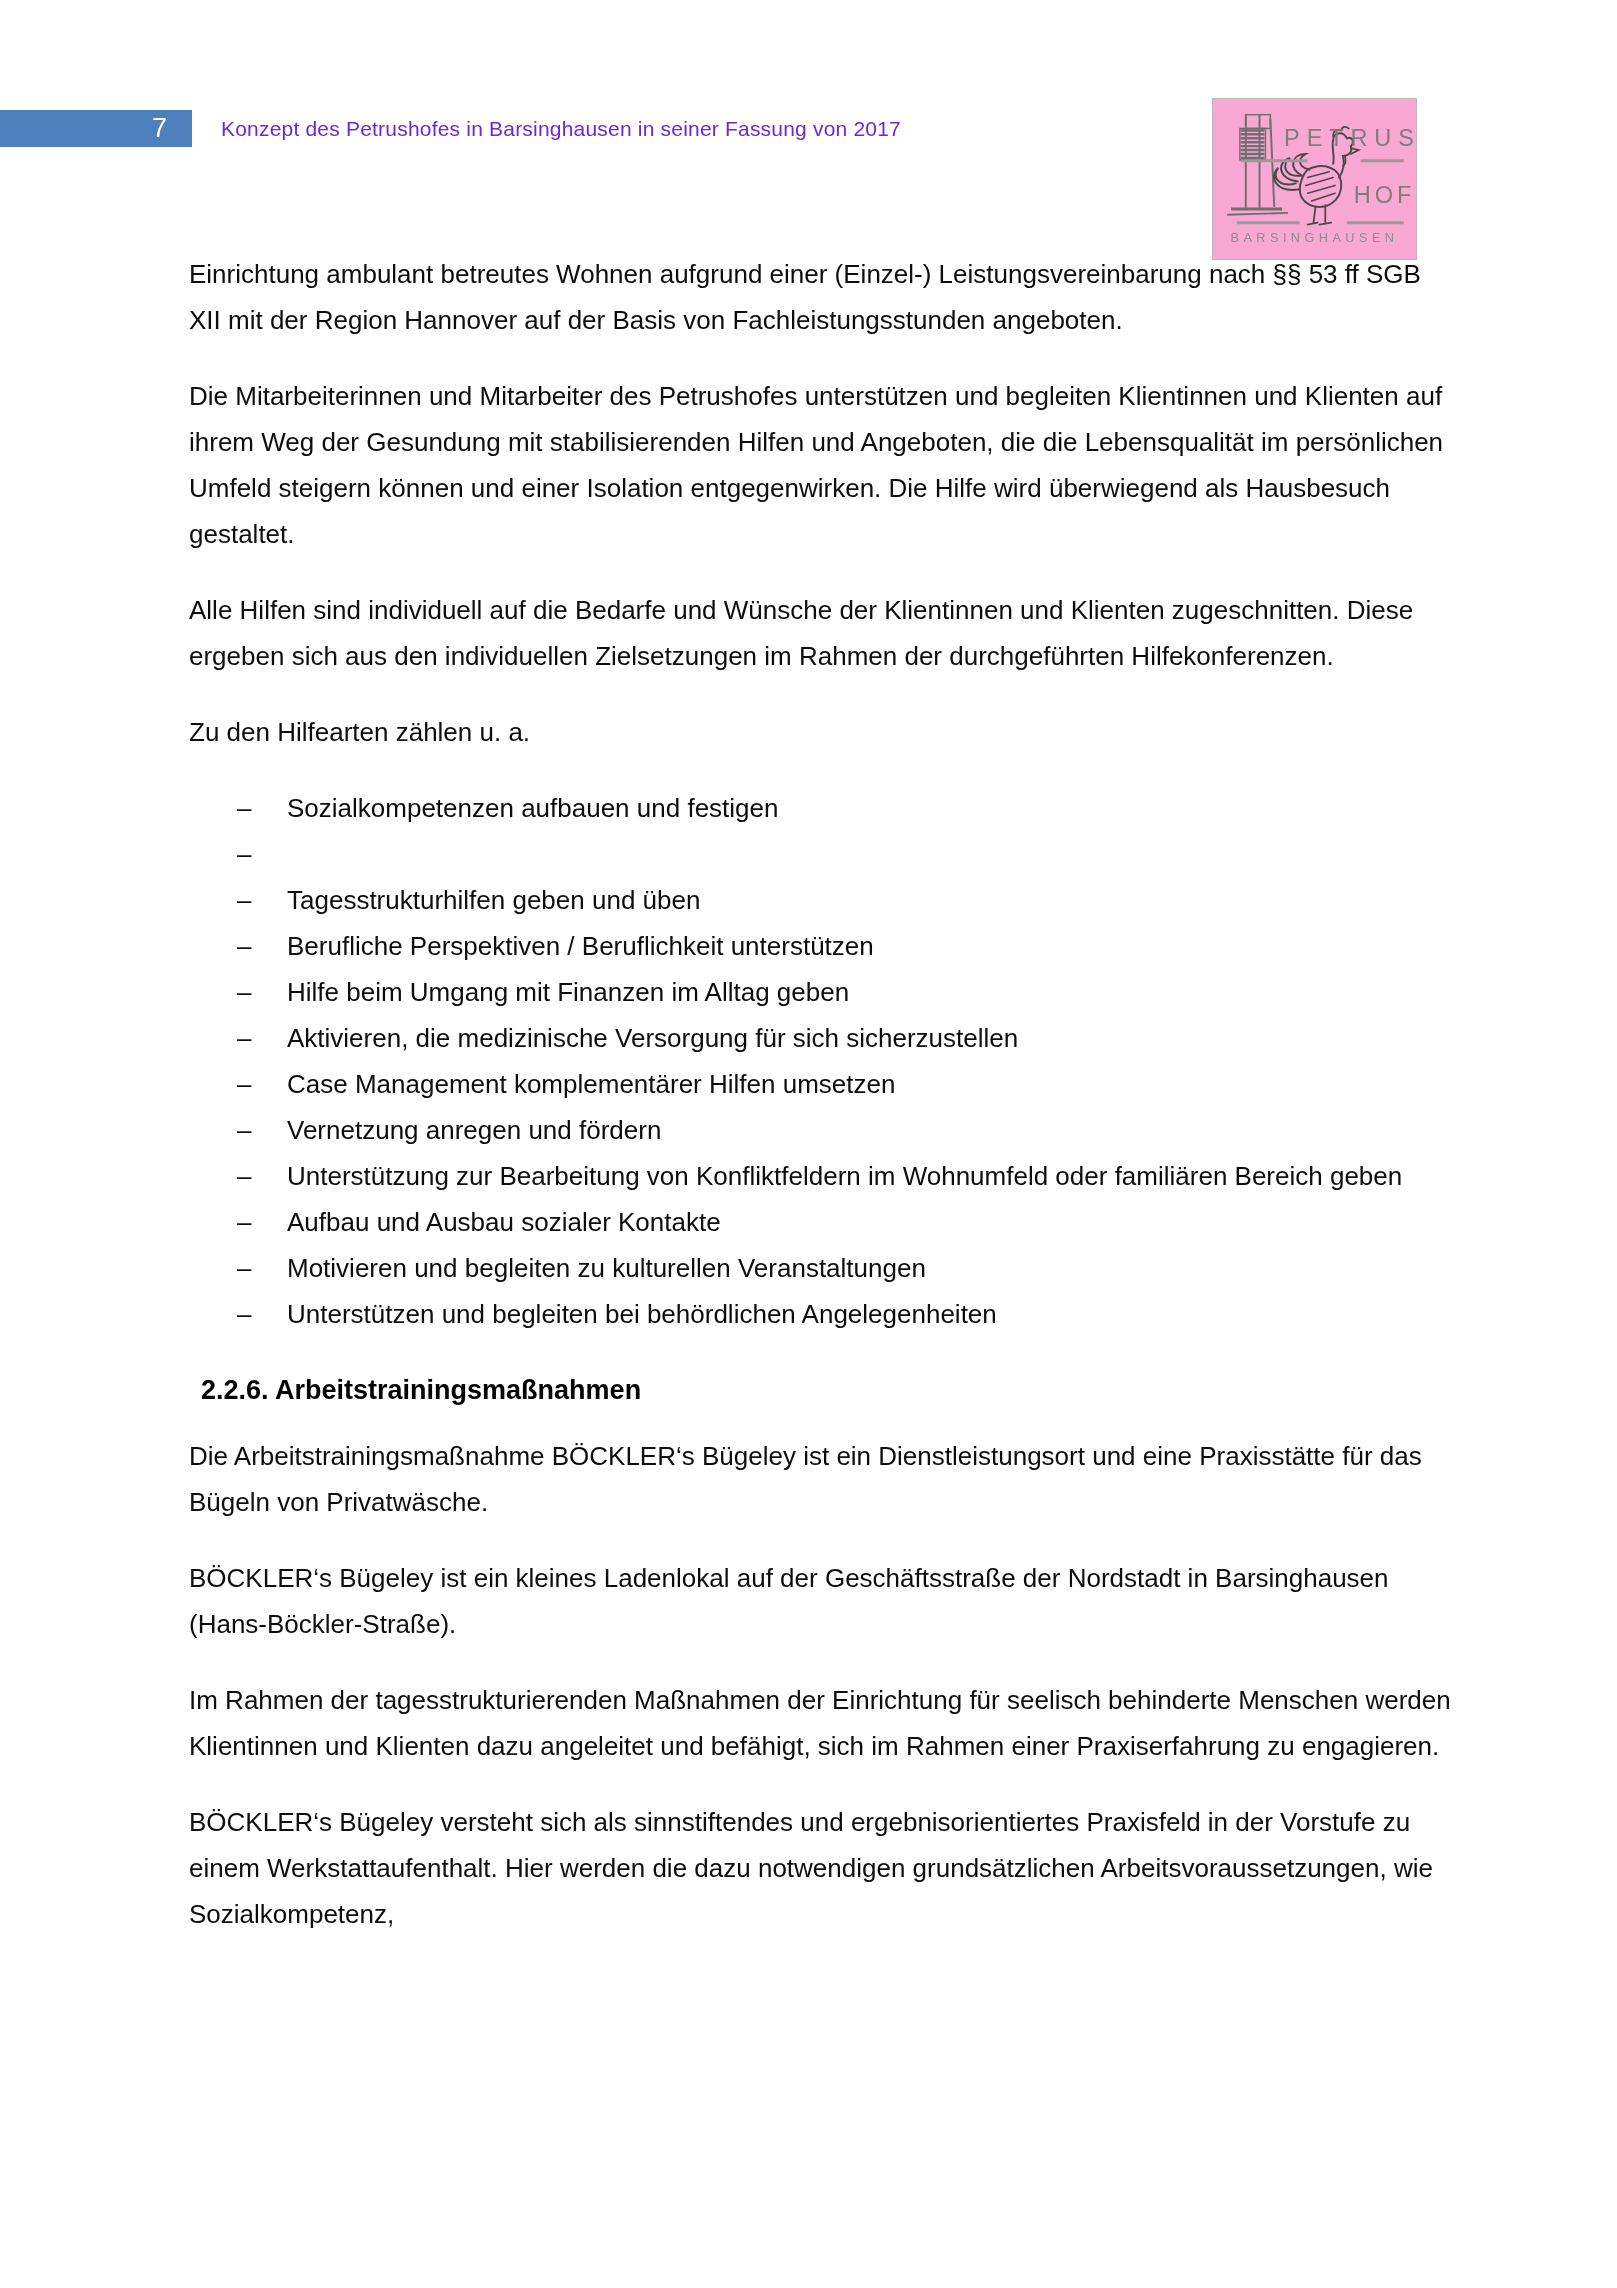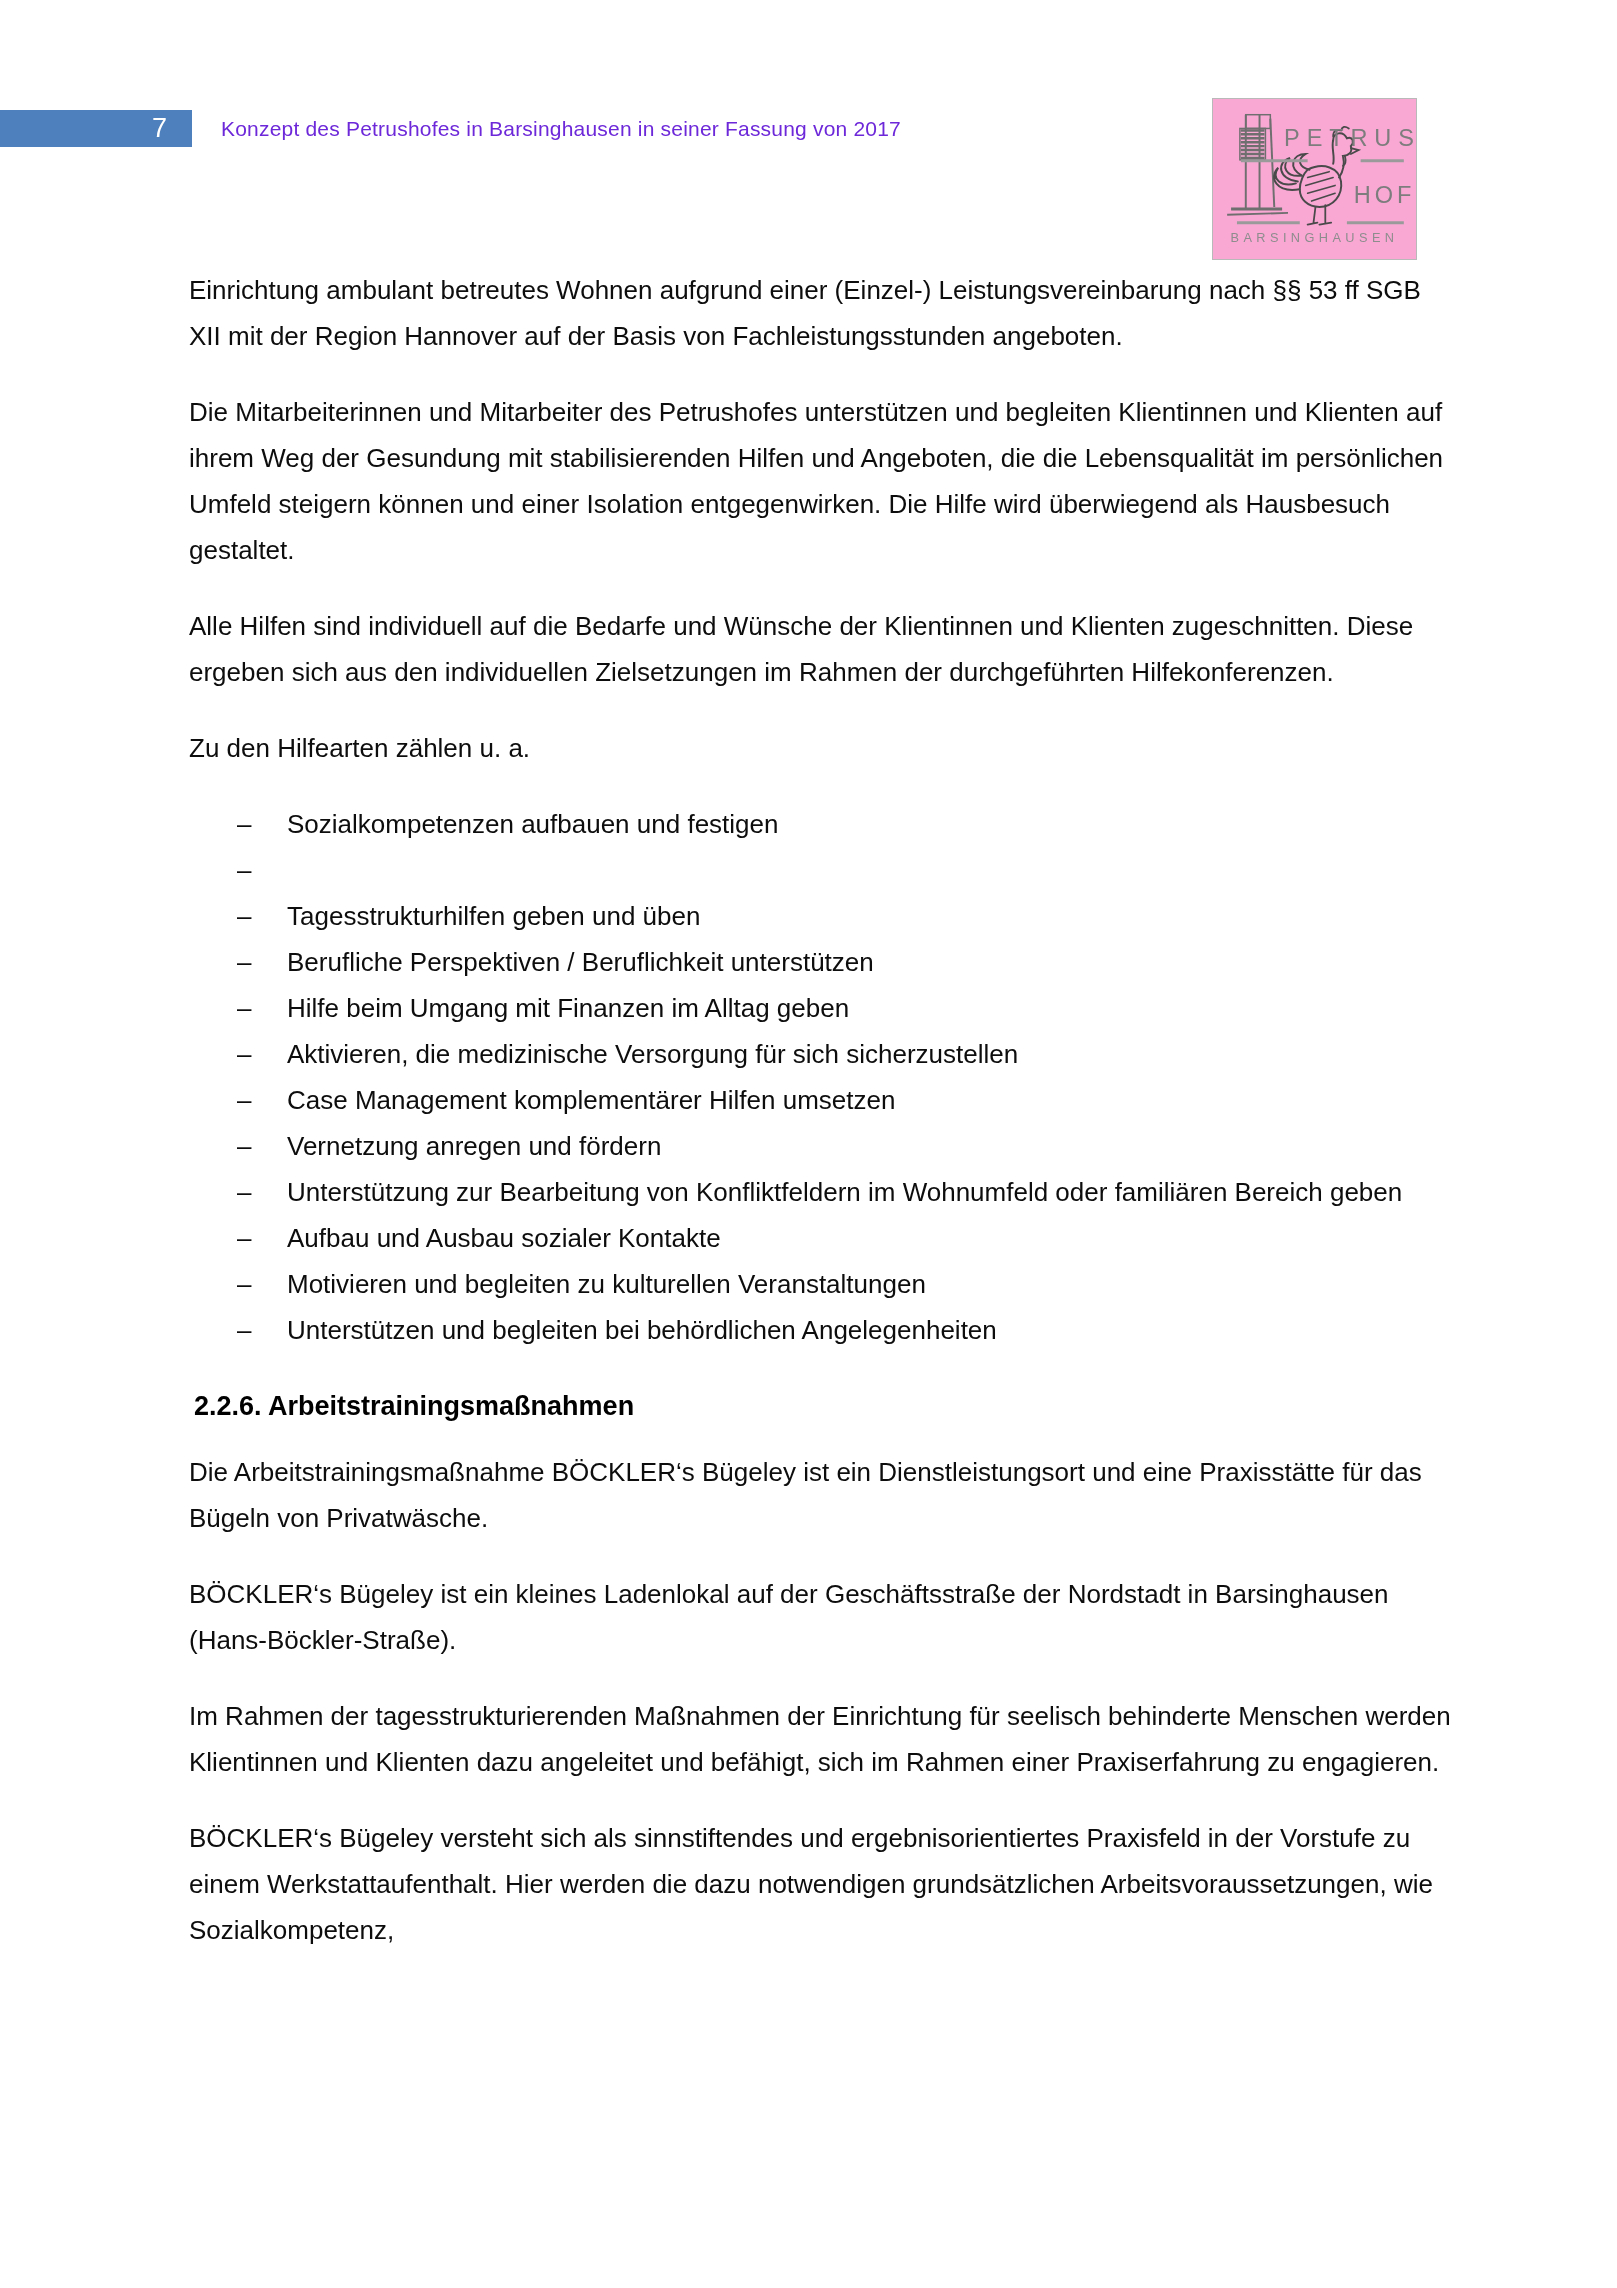--- a/index.html
+++ b/index.html
@@ -30,27 +30,27 @@
     position:absolute;left:1212px;top:98px;
     width:205px;height:162px;
     border:1px solid #b9b9b9;background:#f9a8d4;box-sizing:border-box;
   }
   .logo-box svg{display:block;width:100%;height:100%;}
   
   .content{
     position:absolute;left:189px;top:251px;width:1264px;
     font-size:26px;line-height:46px;color:#0d0d0d;
   }
-  .content p{margin:16px 0 30px 0;}
+  .content p{margin:0 0 30px 0;}
   .list{margin:0 0 30px 0;}
   .li{display:flex;padding-left:48px;}
   .li .dash{flex:none;width:50px;}
   .section-heading{
     font-size:27px;font-weight:bold;color:#000;
-    margin:20px 0 20px 5px;line-height:46px;
+    margin:20px 0 20px 12px;line-height:46px;
   }
 </style>
 </head>
 <body>
 
 <div class="page">
 
   <div class="pagenum-bar" id="pagenum-bar" style="background: rgb(77, 128, 188);">
     <span>7</span>
   </div>

